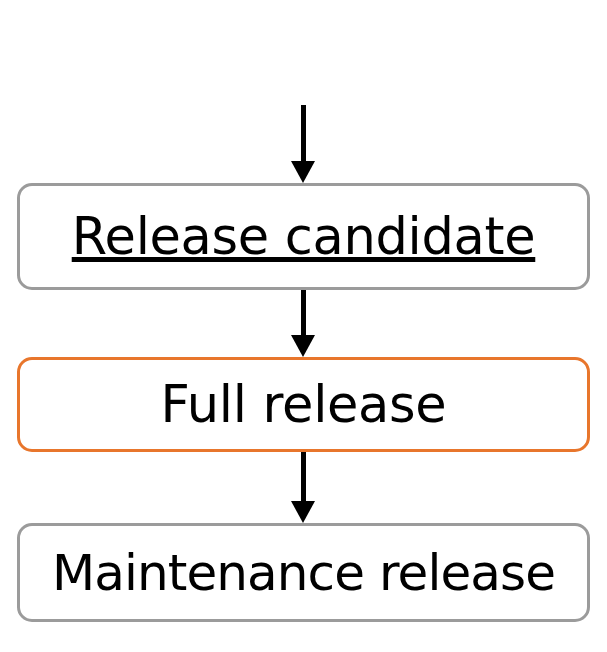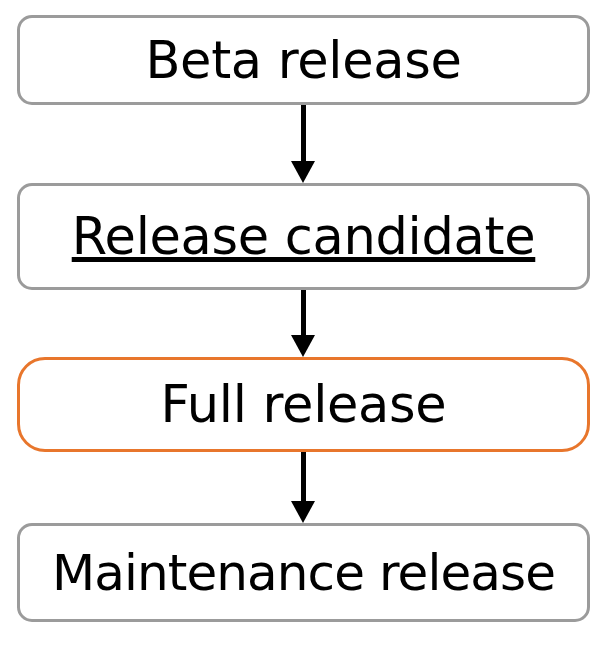--- a/index.html
+++ b/index.html
@@ -25,21 +25,20 @@
     box-sizing: border-box;
     background: #ffffff;
     border: 3px solid #9b9b9b;
     border-radius: 15px;
     display: flex;
     align-items: center;
     justify-content: center;
   }
   .node.highlight {
     border-color: #e8762c;
-    border-radius: 28px;
   }
   .node-label {
     font-family: "DejaVu Sans", "Liberation Sans", sans-serif;
     font-size: 51px;
     line-height: 1;
     color: #000000;
     white-space: nowrap;
     letter-spacing: -0.3px;
     font-weight: 400;
   }
@@ -86,23 +85,20 @@
 
   #arrow-2 { top: 452px; height: 71px; }
   #arrow-2 .shaft { height: 49px; }
   #arrow-2 .head  { top: 49px; }
 </style>
 </head>
 <body>
 
 <div id="canvas">
 
-  <div class="node" id="node-0" style="border-color: rgb(155, 155, 155);">
-    <span class="node-label">Beta release</span>
-  </div>
 
   <div class="arrow" id="arrow-0">
     <div class="shaft"></div>
     <div class="head"></div>
   </div>
 
   <div class="node" id="node-1" style="border-color: rgb(155, 155, 155);">
     <span class="node-label">Release candidate</span>
   </div>
 

